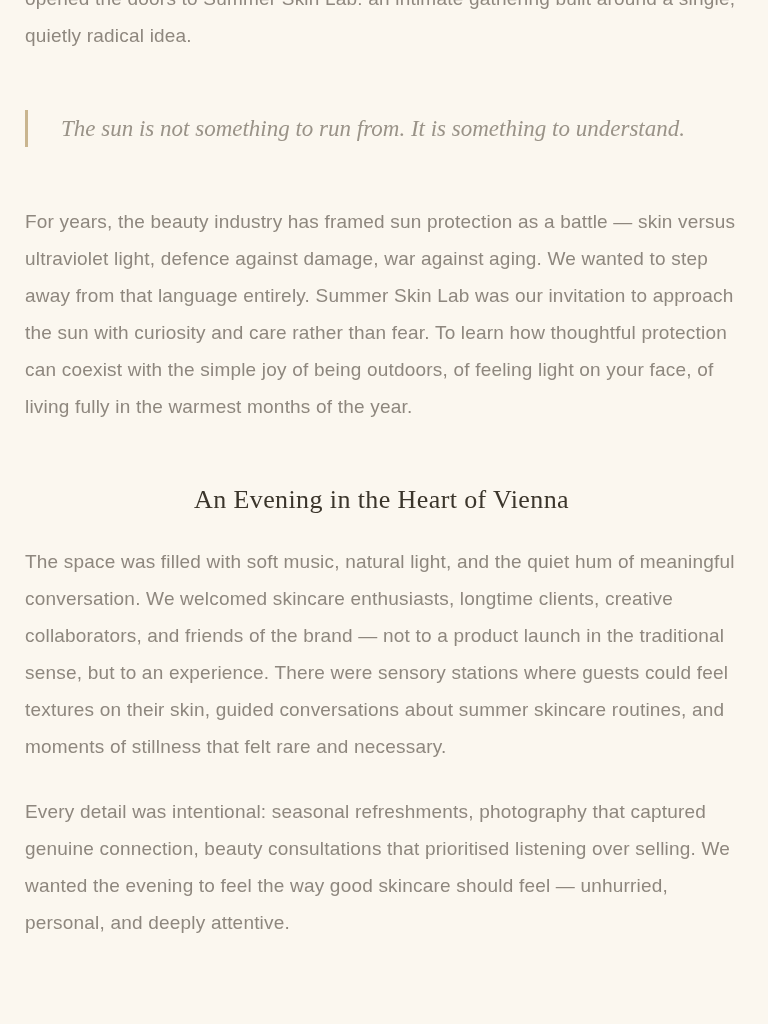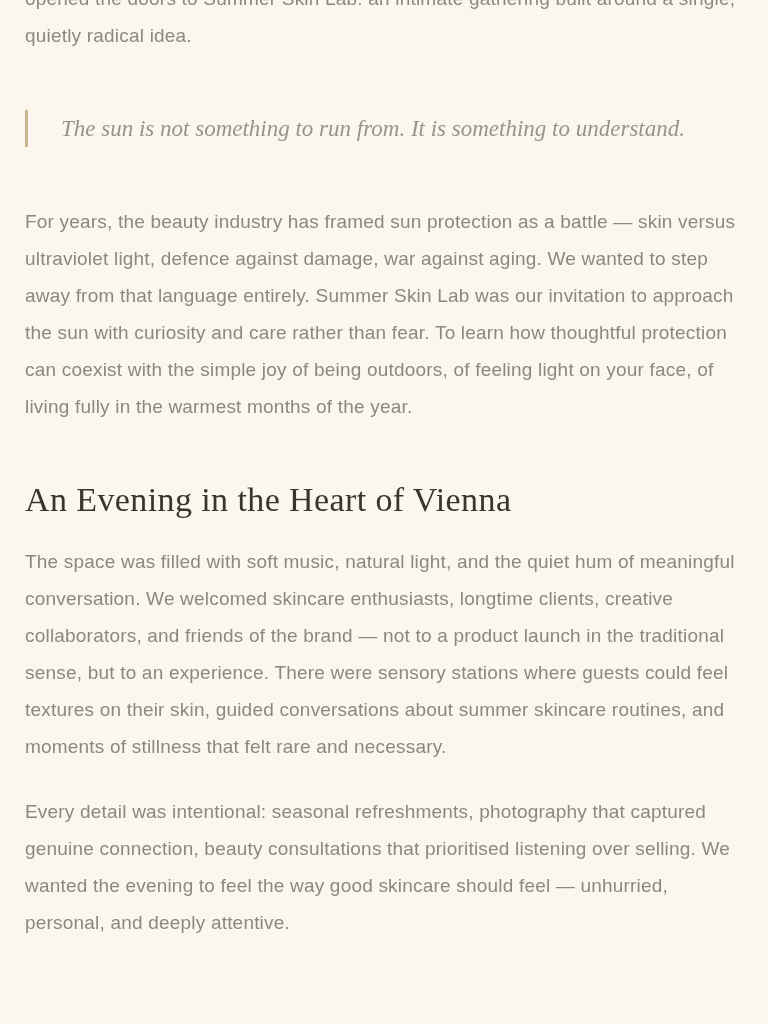--- a/index.html
+++ b/index.html
@@ -39,26 +39,27 @@
     font-style: italic;
     font-size: 23px;
     line-height: 37px;
     color: #9A9388;
     padding-left: 33px;
     text-align: right;
   }
   .section-heading {
     font-family: "Liberation Serif", serif;
     font-weight: 400;
-    font-size: 34px;
+    font-size: 26px;
     line-height: 38px;
     letter-spacing: 0.4px;
     color: #3B352B;
     margin-top: 56px;
     margin-bottom: 24px;
+    text-align: center;
   }
 </style>
 </head>
 <body>
 
 <main class="article">
 
   <p class="body-para">opened the doors to Summer Skin Lab: an intimate gathering built around a single, quietly radical idea.</p>
 
   <blockquote class="pull-quote">

